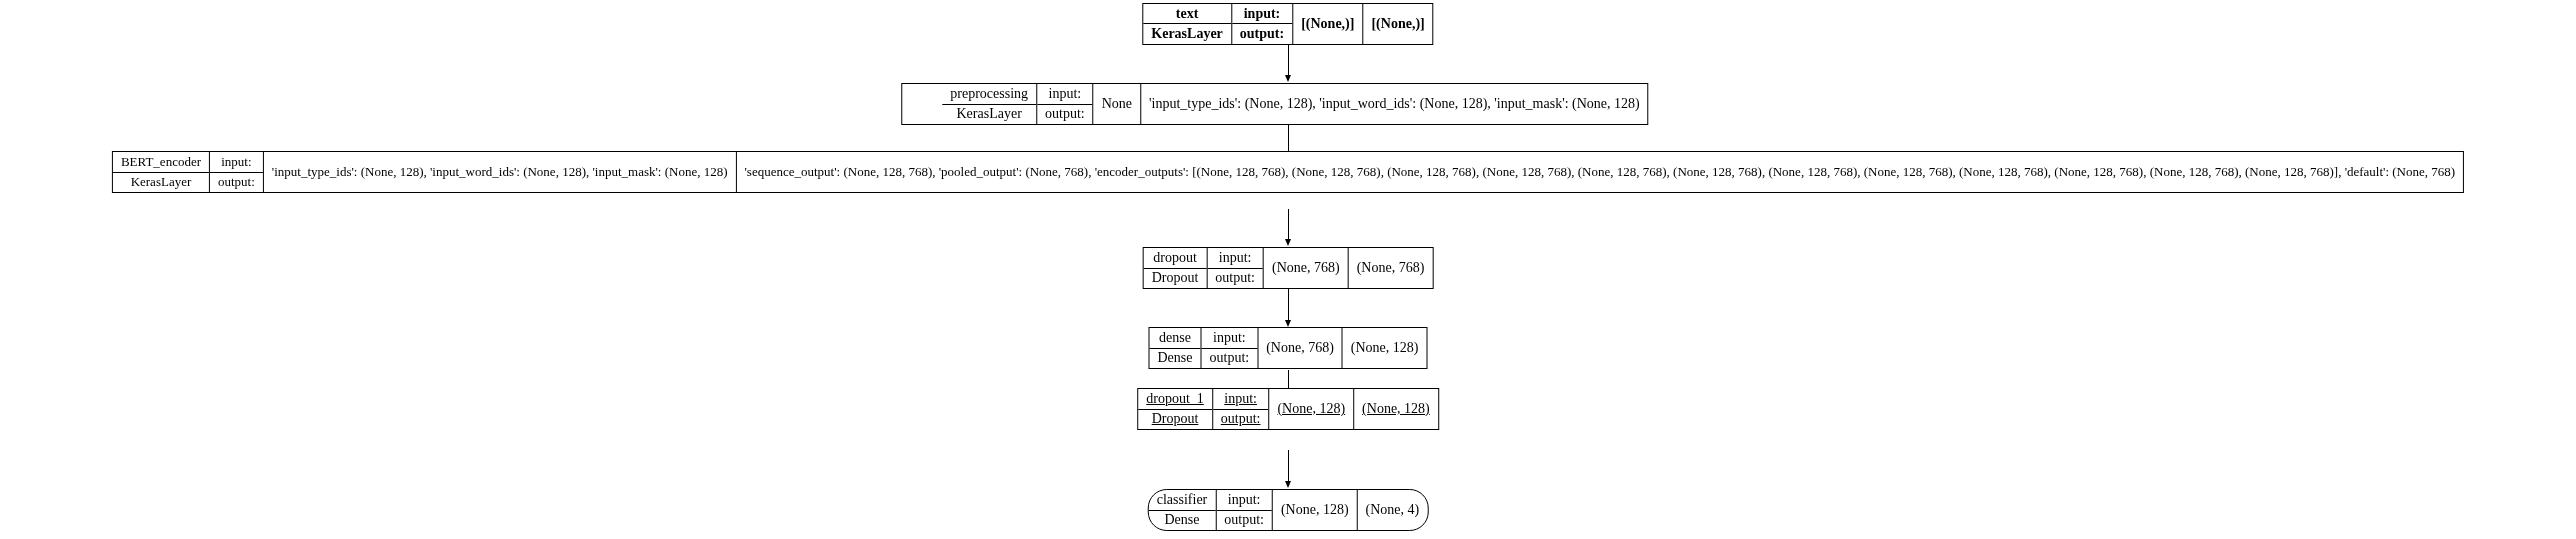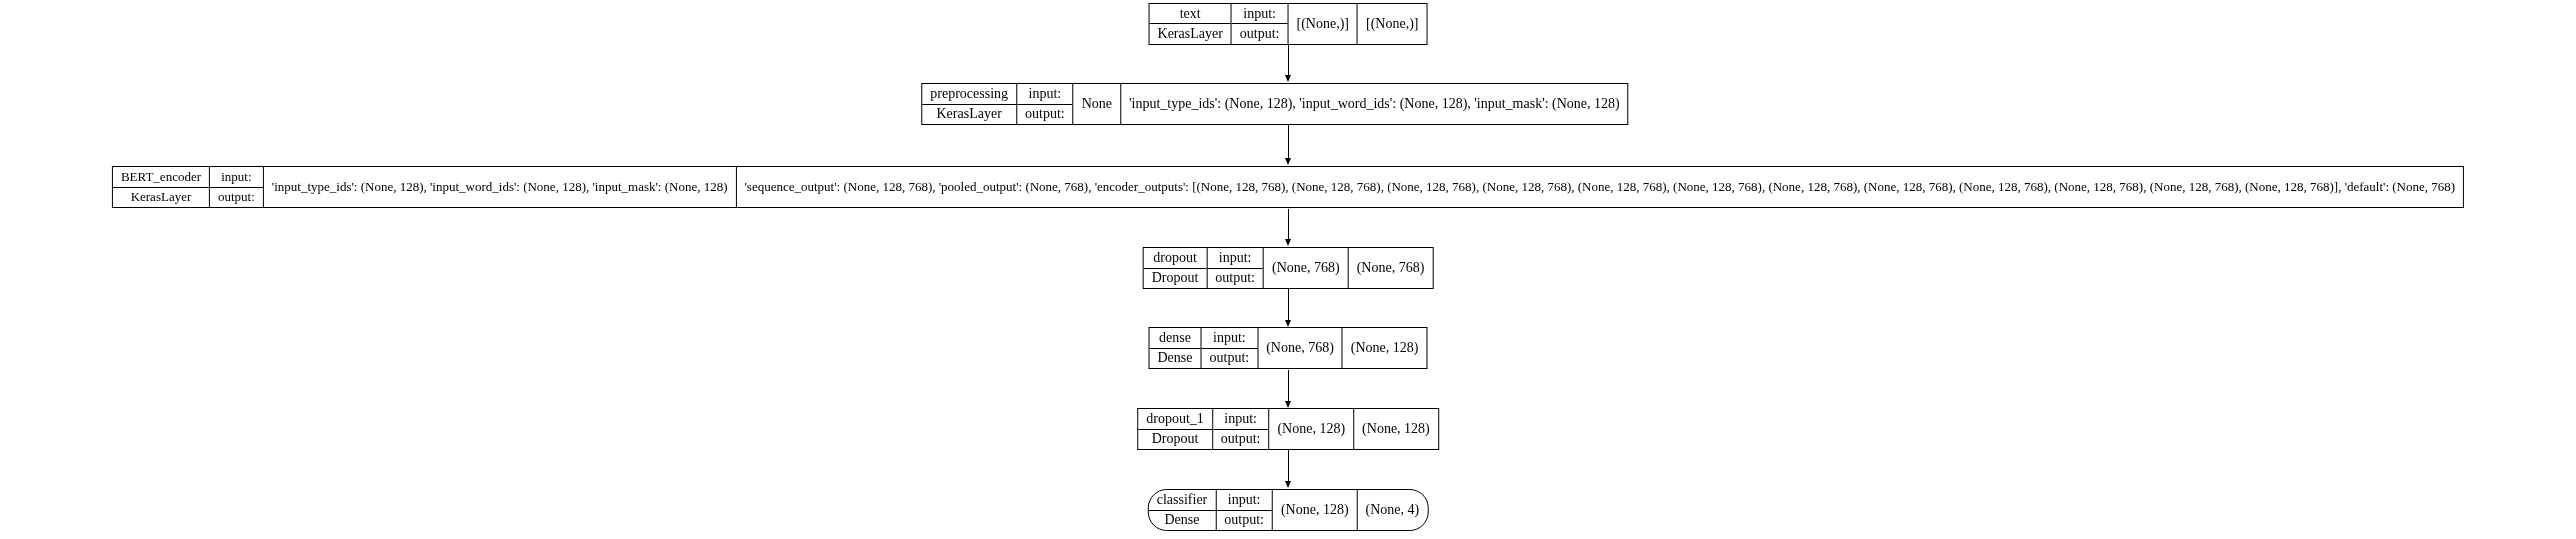--- a/index.html
+++ b/index.html
@@ -84,57 +84,57 @@
     border-left: 3.3px solid transparent;
     border-right: 3.3px solid transparent;
     border-top: 7.3px solid #000000;
   }
 </style>
 </head>
 <body>
 
 <div id="diagram">
 
-  <div class="node" style="top:2.9px;">
+  <div class="node" style="top:2.9px;font-weight:bold;">
     <div class="stack">
       <div class="row first">text</div>
       <div class="row">KerasLayer</div>
     </div>
     <div class="stack">
       <div class="row first">input:</div>
       <div class="row">output:</div>
     </div>
     <div class="shape in">[(None,)]</div>
     <div class="shape">[(None,)]</div>
   </div>
 
   <div class="edge" style="left:1288px; top:45px;">
     <div class="shaft" style="height:30px;"></div>
     <div class="head" style="top:30px;"></div>
   </div>
 
-  <div class="node offset-left" style="top:83px;">
+  <div class="node offset-left" style="top:83px;padding-left:40px;">
     <div class="stack">
       <div class="row first">preprocessing</div>
       <div class="row">KerasLayer</div>
     </div>
     <div class="stack">
       <div class="row first">input:</div>
       <div class="row">output:</div>
     </div>
     <div class="shape in">None</div>
     <div class="shape">'input_type_ids': (None, 128), 'input_word_ids': (None, 128), 'input_mask': (None, 128)</div>
   </div>
 
   <div class="edge" style="left:1288px; top:125px;">
     <div class="shaft" style="height:33px;"></div>
     <div class="head" style="top:33px;"></div>
   </div>
 
-  <div class="node wide" style="top:166px;">
+  <div class="node wide" style="top:151px;">
     <div class="stack">
       <div class="row first">BERT_encoder</div>
       <div class="row">KerasLayer</div>
     </div>
     <div class="stack">
       <div class="row first">input:</div>
       <div class="row">output:</div>
     </div>
     <div class="shape in">'input_type_ids': (None, 128), 'input_word_ids': (None, 128), 'input_mask': (None, 128)</div>
     <div class="shape">'sequence_output': (None, 128, 768), 'pooled_output': (None, 768), 'encoder_outputs': [(None, 128, 768), (None, 128, 768), (None, 128, 768), (None, 128, 768), (None, 128, 768), (None, 128, 768), (None, 128, 768), (None, 128, 768), (None, 128, 768), (None, 128, 768), (None, 128, 768), (None, 128, 768)], 'default': (None, 768)</div>
@@ -174,21 +174,21 @@
     </div>
     <div class="shape in">(None, 768)</div>
     <div class="shape">(None, 128)</div>
   </div>
 
   <div class="edge" style="left:1288px; top:370px;">
     <div class="shaft" style="height:31px;"></div>
     <div class="head" style="top:31px;"></div>
   </div>
 
-  <div class="node" style="top:408px;">
+  <div class="node" style="top:388px;text-decoration:underline;">
     <div class="stack">
       <div class="row first">dropout_1</div>
       <div class="row">Dropout</div>
     </div>
     <div class="stack">
       <div class="row first">input:</div>
       <div class="row">output:</div>
     </div>
     <div class="shape in">(None, 128)</div>
     <div class="shape">(None, 128)</div>

